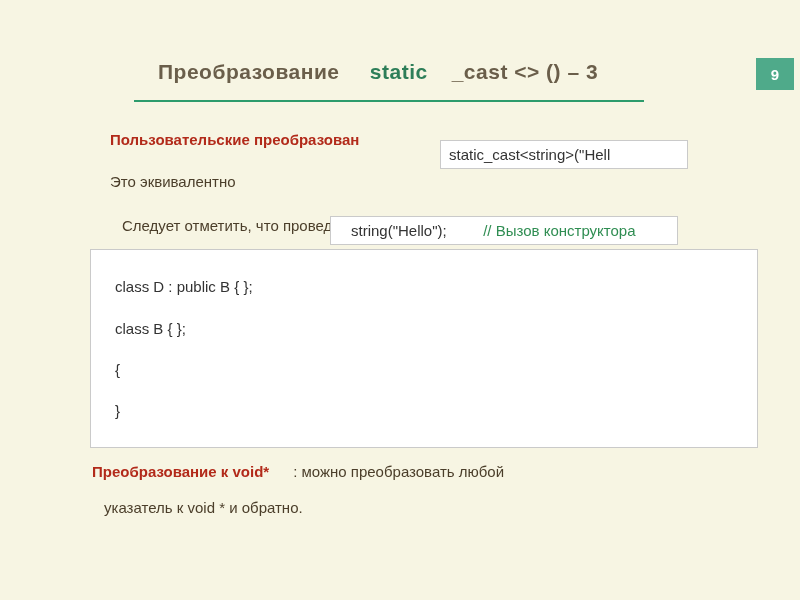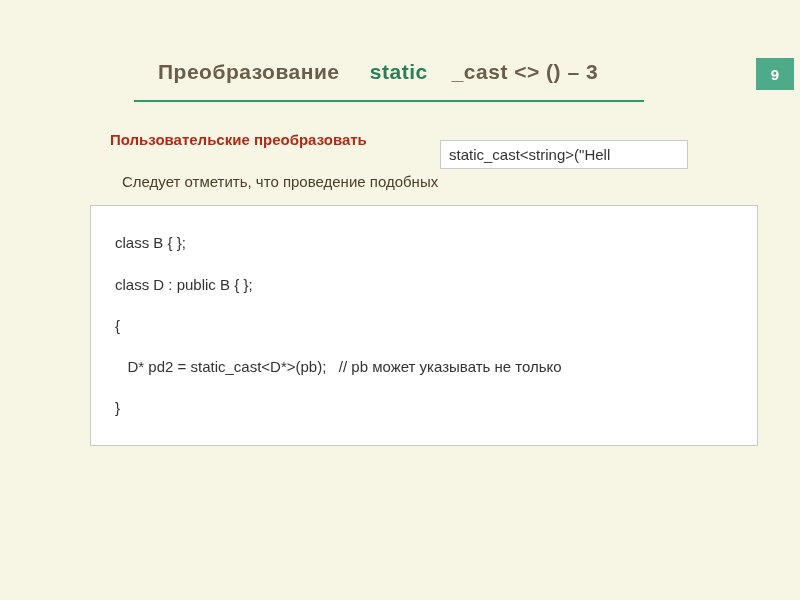--- a/index.html
+++ b/index.html
@@ -110,31 +110,41 @@
 
 <div class="title-wrap">
   <h1 class="title">
     <span>Преобразование </span><span class="kw">static</span><span class="rest">_cast &lt;&gt; () – 3</span>
   </h1>
 </div>
 
 <div class="content">
 
   <div class="line1">
-    <span class="subhead">Пользовательские преобразовать</span>
+    <span class="subhead">Пользовательские преобразован</span>
     <span class="code-box box1">static_cast&lt;string&gt;("Hell</span>
   </div>
 
+  <div class="line2">
+    <span class="indent">Это эквивалентно</span>
+    <span class="code-box box2">
+      <span>string("Hello");</span>
+      &nbsp;&nbsp;<span class="comment">// Вызов конструктора</span>
+    </span>
+  </div>
 
   <div class="para">
     <div><span class="lead">Следует отметить, что проведение подобных</span></div>
   </div>
 
   <div class="codeblock">
+    <div class="cline">class D : public B { };</div>
     <div class="cline">class B { };</div>
-    <div class="cline">class D : public B { };</div>
     <div class="cline">{</div>
-    <div class="cline">   D* pd2 = static_cast&lt;D*&gt;(pb);   // pb может указывать не только</div>
     <div class="cline">}</div>
   </div>
 
+  <div class="final-para">
+    <span class="red">Преобразование к void*</span><span>: можно преобразовать любой</span>
+    <div><span>указатель к void * и обратно.</span></div>
+  </div>
 
 </div>
 
 </body></html>

